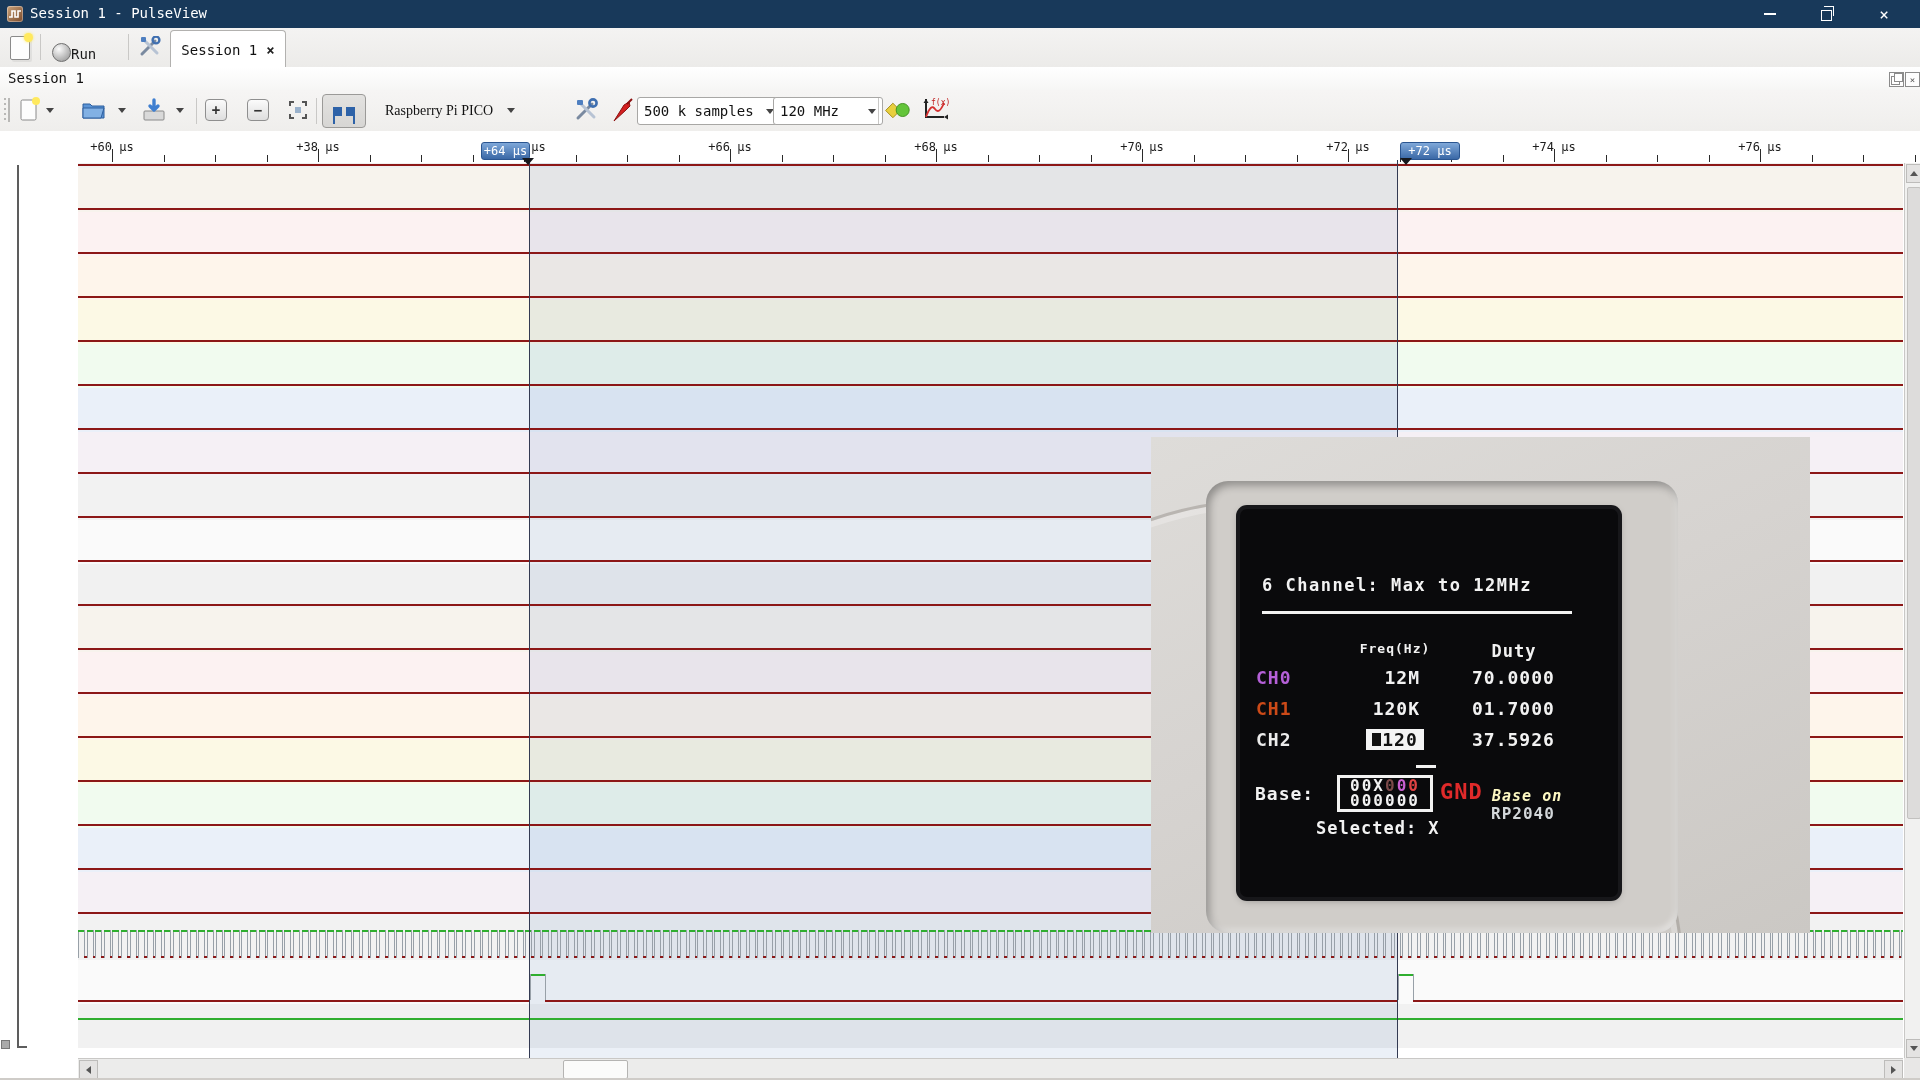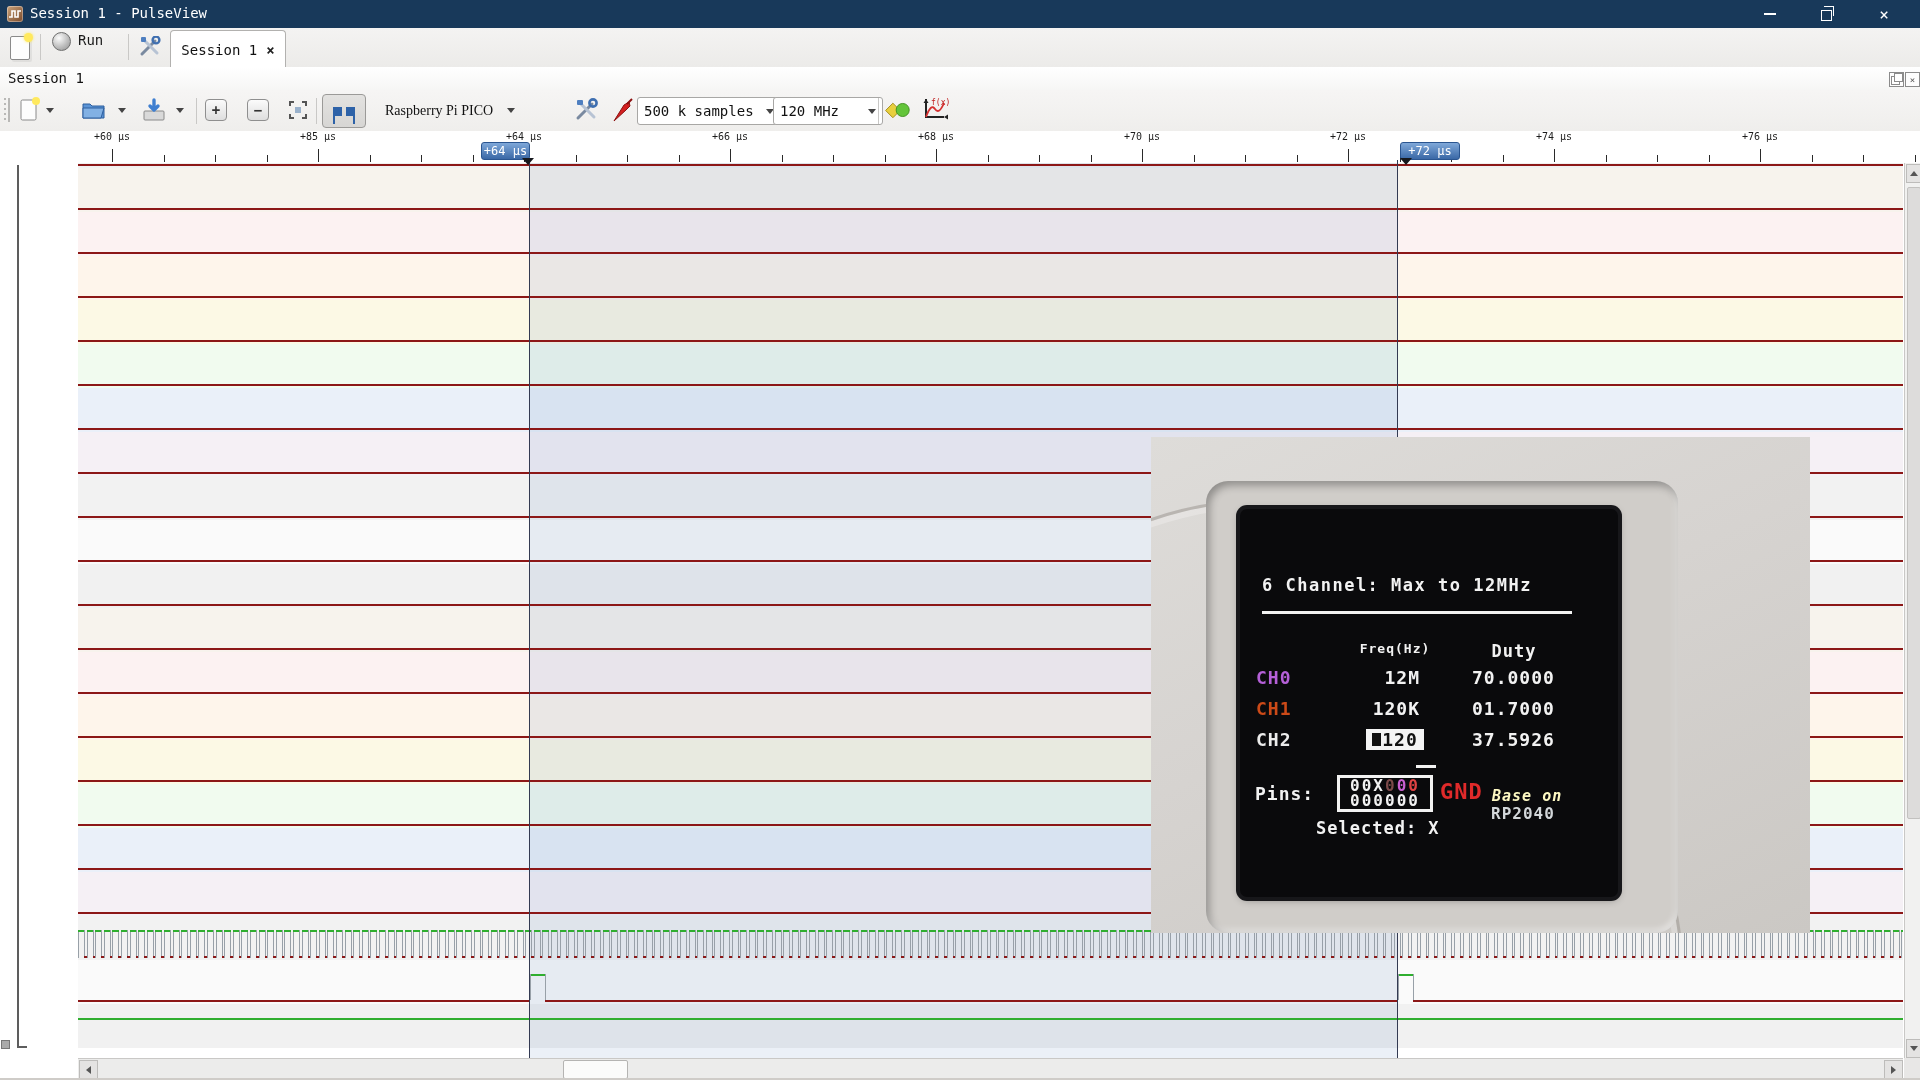--- a/index.html
+++ b/index.html
@@ -18,21 +18,21 @@
   #btn-min{left:1742px;}#btn-restore{left:1800px;}#btn-close{left:1856px;font-size:16px;}
   #btn-min .glyph{width:12px;height:2px;background:#fff;}
   #restore-glyph{width:9px;height:9px;border:1.5px solid #fff;position:relative;background:#18395a;margin-top:3px;margin-left:-3px;}
   #restore-glyph:before{content:"";position:absolute;left:2px;top:-5px;width:9px;height:9px;border:1.5px solid #fff;border-bottom:none;border-left:none;}
 
   
   #toolbar1{left:0;top:28px;width:1920px;height:39px;background:linear-gradient(#f4f3f2,#ecebe9);border-bottom:1px solid #d5d4d2;}
   .vsep{top:6px;width:1px;height:26px;background:#c9c8c6;}
   #newsess-icon{left:10px;top:8px;width:18px;height:22px;background:#fdfdfd;border:1px solid #8a8a8a;border-radius:2px;box-shadow:2px 2px 0 rgba(0,0,0,.06);}
   #newsess-icon:before{content:"";position:absolute;right:-4px;top:-4px;width:9px;height:9px;background:#ffe95e;border-radius:50%;box-shadow:0 0 3px #ffe95e;}
-  #run-btn{left:48px;top:4px;width:64px;height:30px;display:flex;align-items:flex-start;gap:7px;padding-left:4px;}
+  #run-btn{left:48px;top:4px;width:64px;height:30px;display:flex;align-items:flex-end;padding-left:4px;}
   #run-circle{width:17px;height:17px;border-radius:50%;border:1px solid #6f6f6f;
               background:radial-gradient(circle at 35% 30%,#fcfcfc,#b9b9b9 60%,#8f8f8f);}
   #run-label{font-size:14px;color:#1a1a1a;}
   #wrench1{left:138px;top:8px;}
   .toolsvg{display:block;}
   #tab-session{left:170px;top:2px;width:114px;height:37px;background:#ffffff;border:1px solid #b2b1af;border-bottom:none;
                border-radius:4px 4px 0 0;display:flex;align-items:center;justify-content:center;gap:9px;}
   #tab-session .lbl{font-size:14px;color:#111;}
   #tab-session .x{font-size:14px;font-weight:bold;color:#222;}
 
@@ -62,21 +62,21 @@
   #device-label{font-size:14px;color:#111;font-family:Liberation Serif, serif;}
   #device-select .dd{margin-left:14px;width:0;height:0;border-left:4px solid transparent;border-right:4px solid transparent;border-top:5px solid #444;}
   .combo{top:7px;height:26px;background:#fff;border:1px solid #a8a7a5;border-radius:3px;display:flex;align-items:center;
          justify-content:space-between;padding:0 6px;font-size:14px;color:#111;}
   .combo .dd{width:0;height:0;border-left:4px solid transparent;border-right:4px solid transparent;border-top:5px solid #444;}
   #combo-samples{left:637px;width:130px;}
   #combo-rate{left:773px;width:96px;}
 
   
   #traceview{left:0;top:131px;width:1920px;height:949px;background:#fff;}
-  .ruler-label{position:absolute;top:0;transform:translateX(-50%);font-size:10px;color:#1c1c1c;white-space:pre;}
+  .ruler-label{position:absolute;top:9px;transform:translateX(-50%);font-size:12px;color:#1c1c1c;white-space:pre;}
   .tickM{position:absolute;top:18px;width:1px;height:13px;background:#2a2a2a;}
   .tickm{position:absolute;top:24px;width:1px;height:7px;background:#2a2a2a;}
 
   #bands,#signals,#overlays{left:0;top:0;width:1920px;height:949px;}
   .band{position:absolute;left:78px;width:1825px;}
   .sigline{position:absolute;height:2px;}
   .edge{position:absolute;width:1px;}
 
   #cursor-shade{position:absolute;background:rgba(100,140,195,.13);}
   .cursor-line{position:absolute;width:1px;background:#333a52;}
@@ -266,21 +266,21 @@
   </div>
 </div>
 
 <div class="abs" id="traceview">
   <div class="abs" id="ruler">
       <div class="ruler-label" style="left: 112px;">+60 µs</div>
       <div class="tickM" style="left: 112px;"></div>
       <div class="tickm" style="left: 163.5px;"></div>
       <div class="tickm" style="left: 215px;"></div>
       <div class="tickm" style="left: 266.5px;"></div>
-      <div class="ruler-label" style="left: 318px;">+85 µs</div>
+      <div class="ruler-label" style="left: 318px;">+38 µs</div>
       <div class="tickM" style="left: 318px;"></div>
       <div class="tickm" style="left: 369.5px;"></div>
       <div class="tickm" style="left: 421px;"></div>
       <div class="tickm" style="left: 472.5px;"></div>
       <div class="ruler-label" style="left: 524px;">+64 µs</div>
       <div class="tickM" style="left: 524px;"></div>
       <div class="tickm" style="left: 575.5px;"></div>
       <div class="tickm" style="left: 627px;"></div>
       <div class="tickm" style="left: 678.5px;"></div>
       <div class="ruler-label" style="left: 730px;">+66 µs</div>
@@ -403,21 +403,21 @@
             <div class="lcd-freq">120K</div>
             <div class="lcd-duty">01.7000</div>
           </div>
           <div class="lcd-row" style="top: 220px;">
             <div class="lcd-ch" style="color: rgb(236, 236, 236);">CH2</div>
             <div class="lcd-freq inv"><span class="blk"></span>120</div>
             <div class="lcd-duty">37.5926</div>
           </div>
         </div>
       <div id="lcd-dash"></div>
-      <div id="pins-label">Pins:</div>
+      <div id="pins-label">Base:</div>
       <div id="pin-box">
         <div class="pin-row" id="pin-row1"><span>00X</span><span style="color: rgb(125, 74, 74);">0</span><span style="color: rgb(201, 95, 208);">0</span><span style="color: rgb(224, 67, 67);">0</span></div>
         <div class="pin-row" id="pin-row2">000000</div>
       </div>
       <div id="gnd-label" style="color:#e02a2a;">GND</div>
       <div id="baseon1">Base on</div>
       <div id="baseon2">RP2040</div>
       <div id="selected">Selected: X</div>
     </div>
   </div>

